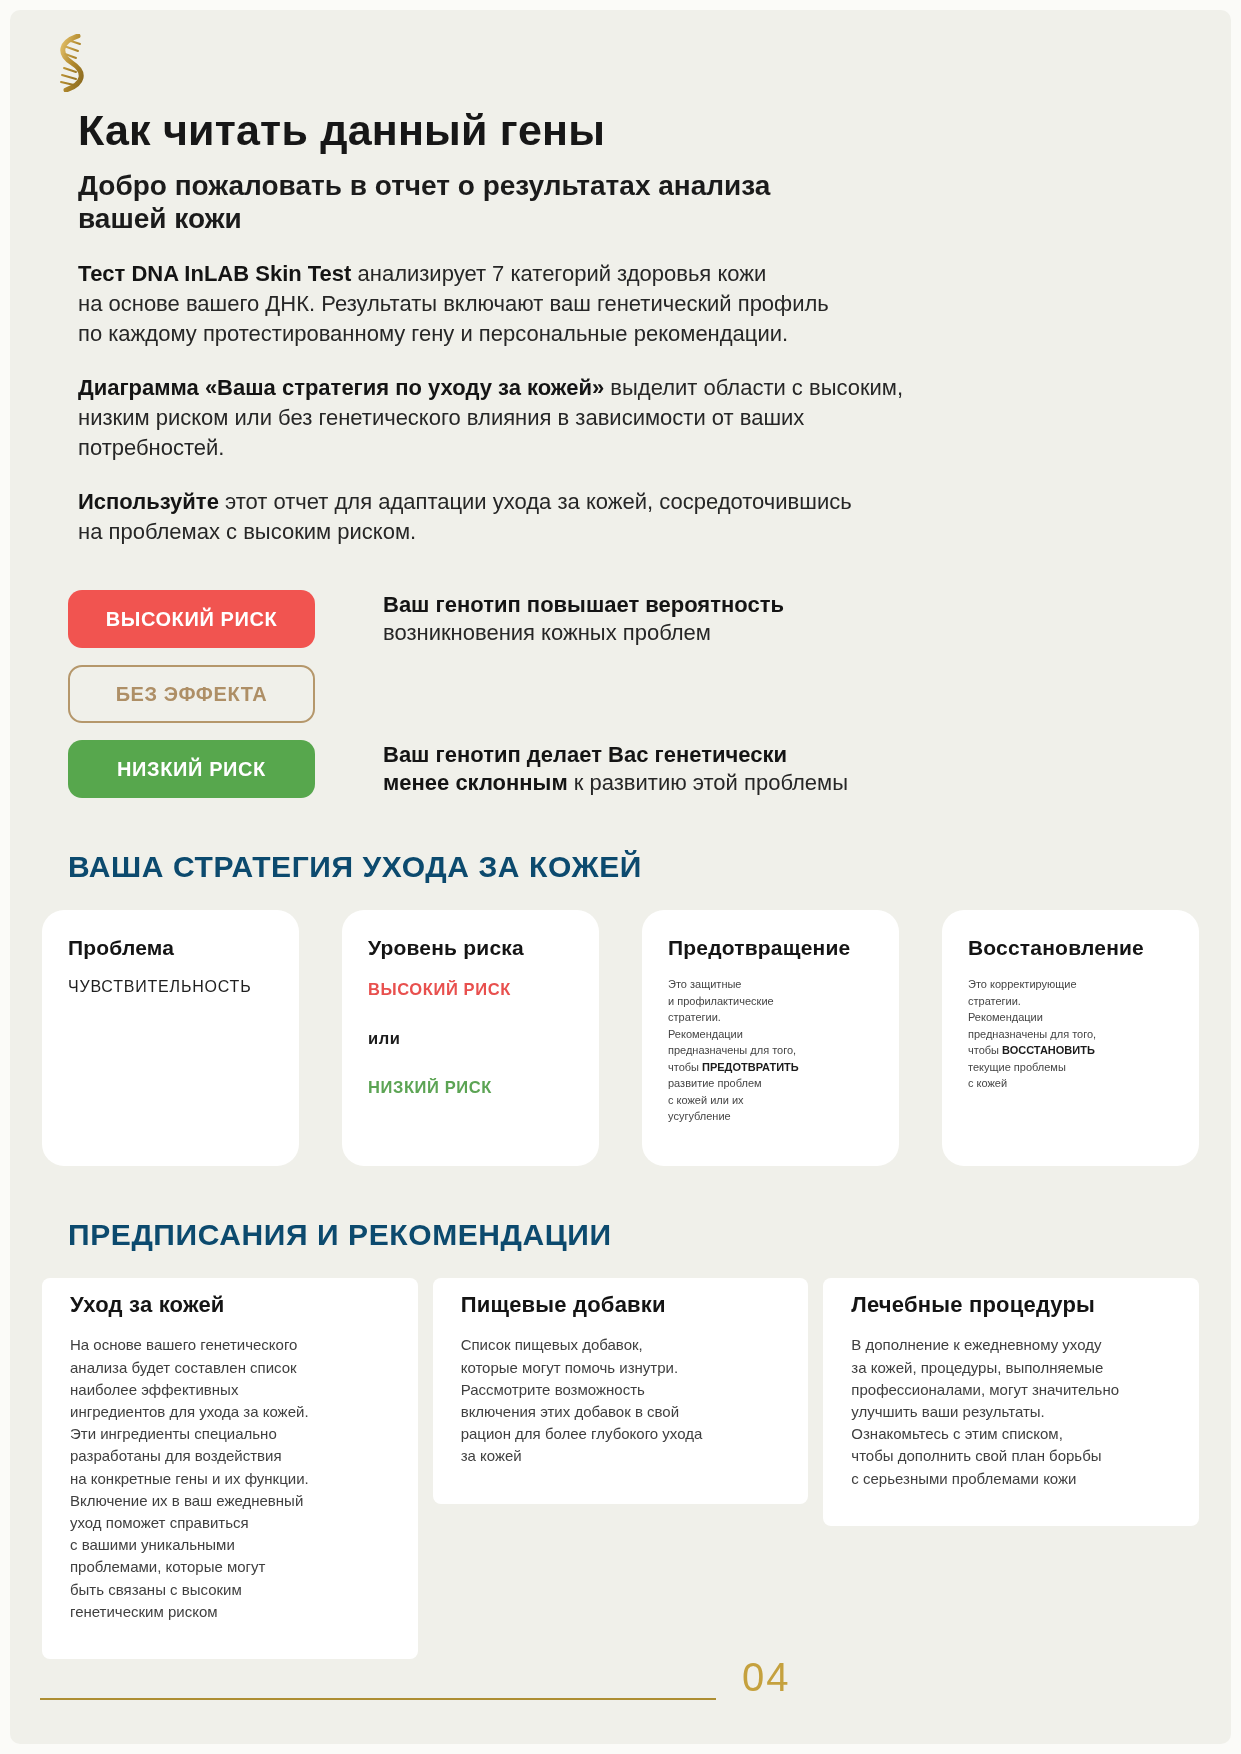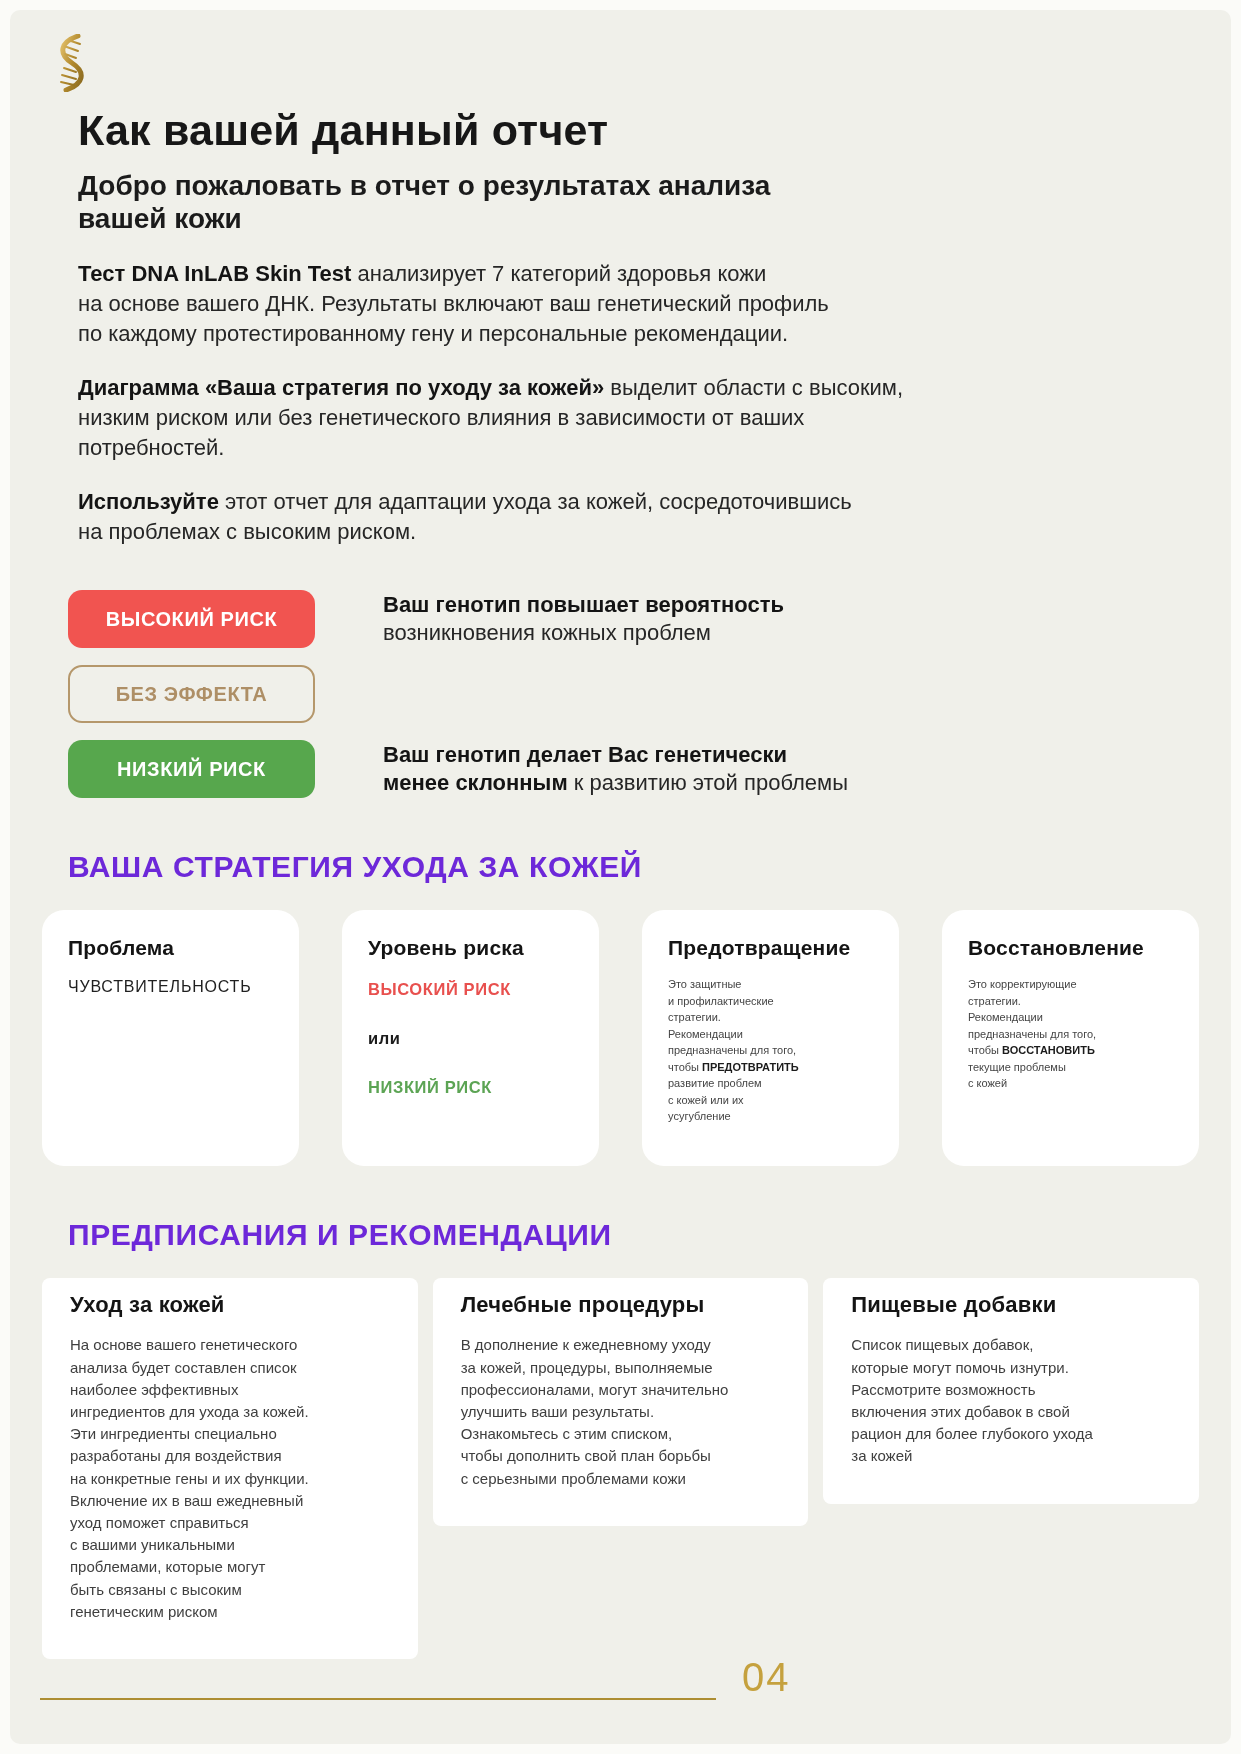--- a/index.html
+++ b/index.html
@@ -54,21 +54,21 @@
   .badge-low{background:#57a74d;color:#ffffff;}
   .legend-desc{
     font-size:22px;line-height:1.3;color:#262626;max-width:560px;
   }
   .legend-desc b{font-weight:700;color:#141414;}
 
   
   .section-heading{
     margin:52px 0 0 58px;
     font-size:30px;font-weight:600;letter-spacing:0.6px;
-    color:#6d28d9;
+    color:#0c4a6e;
   }
 
   
   .strategy-grid{
     margin:26px 32px 0 32px;
     display:grid;grid-template-columns:repeat(4,1fr);gap:43px;
     align-items:start;
   }
   .card{
     background:#ffffff;border-radius:22px;
@@ -126,21 +126,21 @@
           <stop offset="0.5" stop-color="#b28a2e"></stop>
           <stop offset="1" stop-color="#8a6a1f"></stop>
         </linearGradient>
       </defs>
       <path d="M30 2 C12 8 10 20 24 29 C38 38 36 50 18 56" fill="none" stroke="url(#gold)" stroke-width="5" stroke-linecap="round"></path>
       <path d="M20 6 L32 10 M16 12 L30 17 M17 20 L28 24 M16 34 L28 38 M14 41 L28 45 M13 48 L26 51" stroke="url(#gold)" stroke-width="2" stroke-linecap="round"></path>
     </svg>
   </div>
 
   <div class="text-col">
-    <h1 class="title">Как вашей данный отчет</h1>
+    <h1 class="title">Как читать данный гены</h1>
     <h2 class="subtitle pre">Добро пожаловать в отчет о результатах анализа
 вашей кожи</h2>
 
     <div class="intro">
       <p class="pre"><b>Тест DNA InLAB Skin Test</b><span> анализирует 7 категорий здоровья кожи
 на основе вашего ДНК. Результаты включают ваш генетический профиль
 по каждому протестированному гену и персональные рекомендации.</span></p>
       <p class="pre"><b>Диаграмма «Ваша стратегия по уходу за кожей»</b><span> выделит области с высоким,
 низким риском или без генетического влияния в зависимости от ваших
 потребностей.</span></p>
@@ -215,38 +215,38 @@
 разработаны для воздействия
 на конкретные гены и их функции.
 Включение их в ваш ежедневный
 уход поможет справиться
 с вашими уникальными
 проблемами, которые могут
 быть связаны с высоким
 генетическим риском</div>
     </div>
     <div class="card">
+      <h3>Пищевые добавки</h3>
+      <div class="small-body pre">Список пищевых добавок,
+которые могут помочь изнутри.
+Рассмотрите возможность
+включения этих добавок в свой
+рацион для более глубокого ухода
+за кожей</div>
+    </div>
+    <div class="card">
       <h3>Лечебные процедуры</h3>
       <div class="small-body pre">В дополнение к ежедневному уходу
 за кожей, процедуры, выполняемые
 профессионалами, могут значительно
 улучшить ваши результаты.
 Ознакомьтесь с этим списком,
 чтобы дополнить свой план борьбы
 с серьезными проблемами кожи</div>
     </div>
-    <div class="card">
-      <h3>Пищевые добавки</h3>
-      <div class="small-body pre">Список пищевых добавок,
-которые могут помочь изнутри.
-Рассмотрите возможность
-включения этих добавок в свой
-рацион для более глубокого ухода
-за кожей</div>
-    </div>
   </div>
 
   <div class="footer">
     <div class="footer-line"></div>
     <div class="footer-page">04</div>
   </div>
 
 </div>
 
 </body></html>

